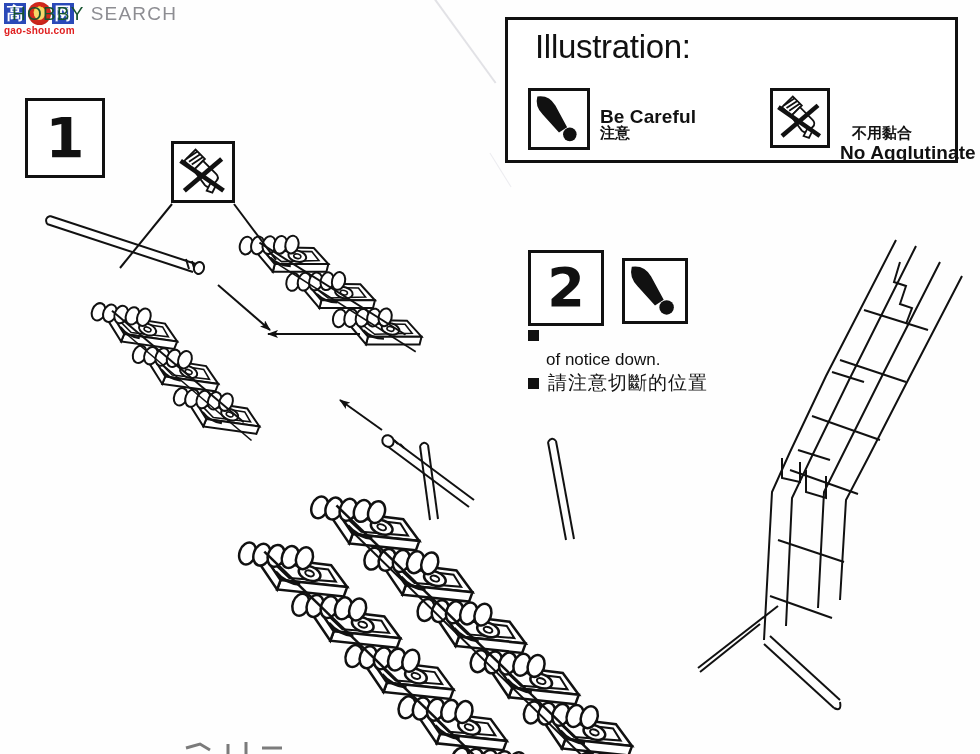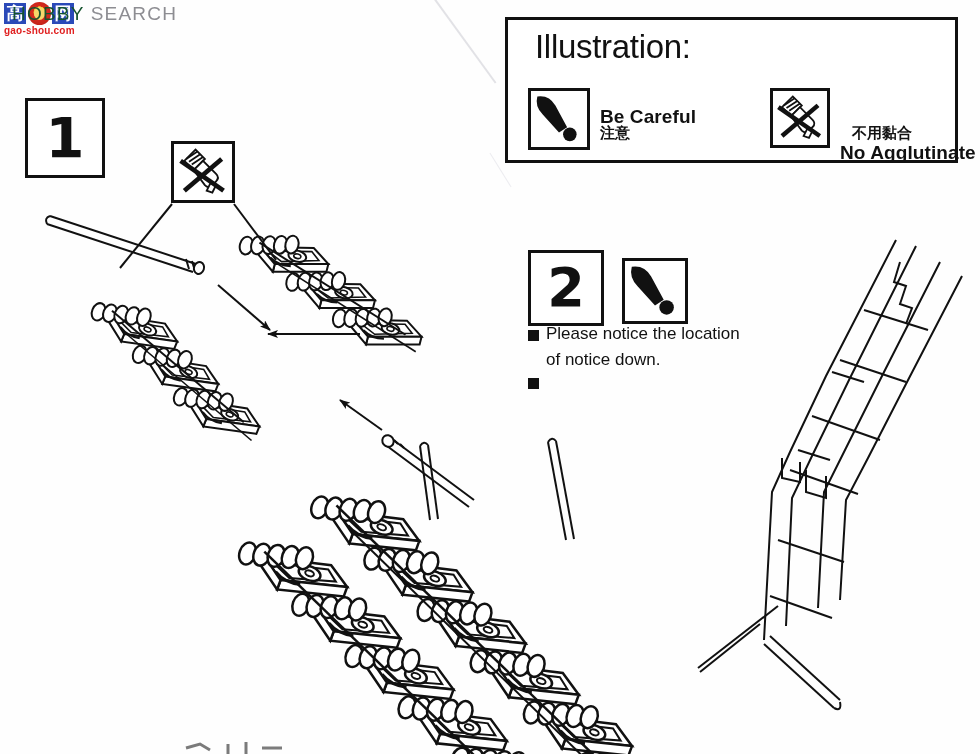--- a/index.html
+++ b/index.html
@@ -346,24 +346,24 @@
   </div>
 
   <div class="frame" id="step2-warn-box">
     <svg viewBox="0 0 62 62" width="100%" height="100%">
       <path d="M7,6 Q20,4 27,16 L40,40 L31,46 L13,26 Q4,17 7,6 Z" fill="#111"></path>
       <circle cx="43" cy="48" r="7.5" fill="#111"></circle>
     </svg>
   </div>
 
   <div class="note-bullet" style="left:528px;top:330px;"></div>
-  <div class="note-line" style="left:546px;top:324px;">Please  notice  the  location</div>
   <div class="note-line" style="left:546px;top:350px;">of  notice  down.</div>
 
   <div class="note-bullet" style="left:528px;top:378px;"></div>
+  <div class="note-line" style="left:548px;top:370px;font-size:19px;font-family:'DejaVu Sans',sans-serif;letter-spacing:1px;">請注意切斷的位置</div>
 
   <div class="crease"></div>
   <div class="crease2"></div>
 
   <div id="watermark">
     <div class="wm-logo">
       <div class="wm-cjk c1">高</div>
       <div class="wm-seal"></div>
       <div class="wm-cjk c3">网</div>
       <div class="wm-url">gao-shou.com</div>

